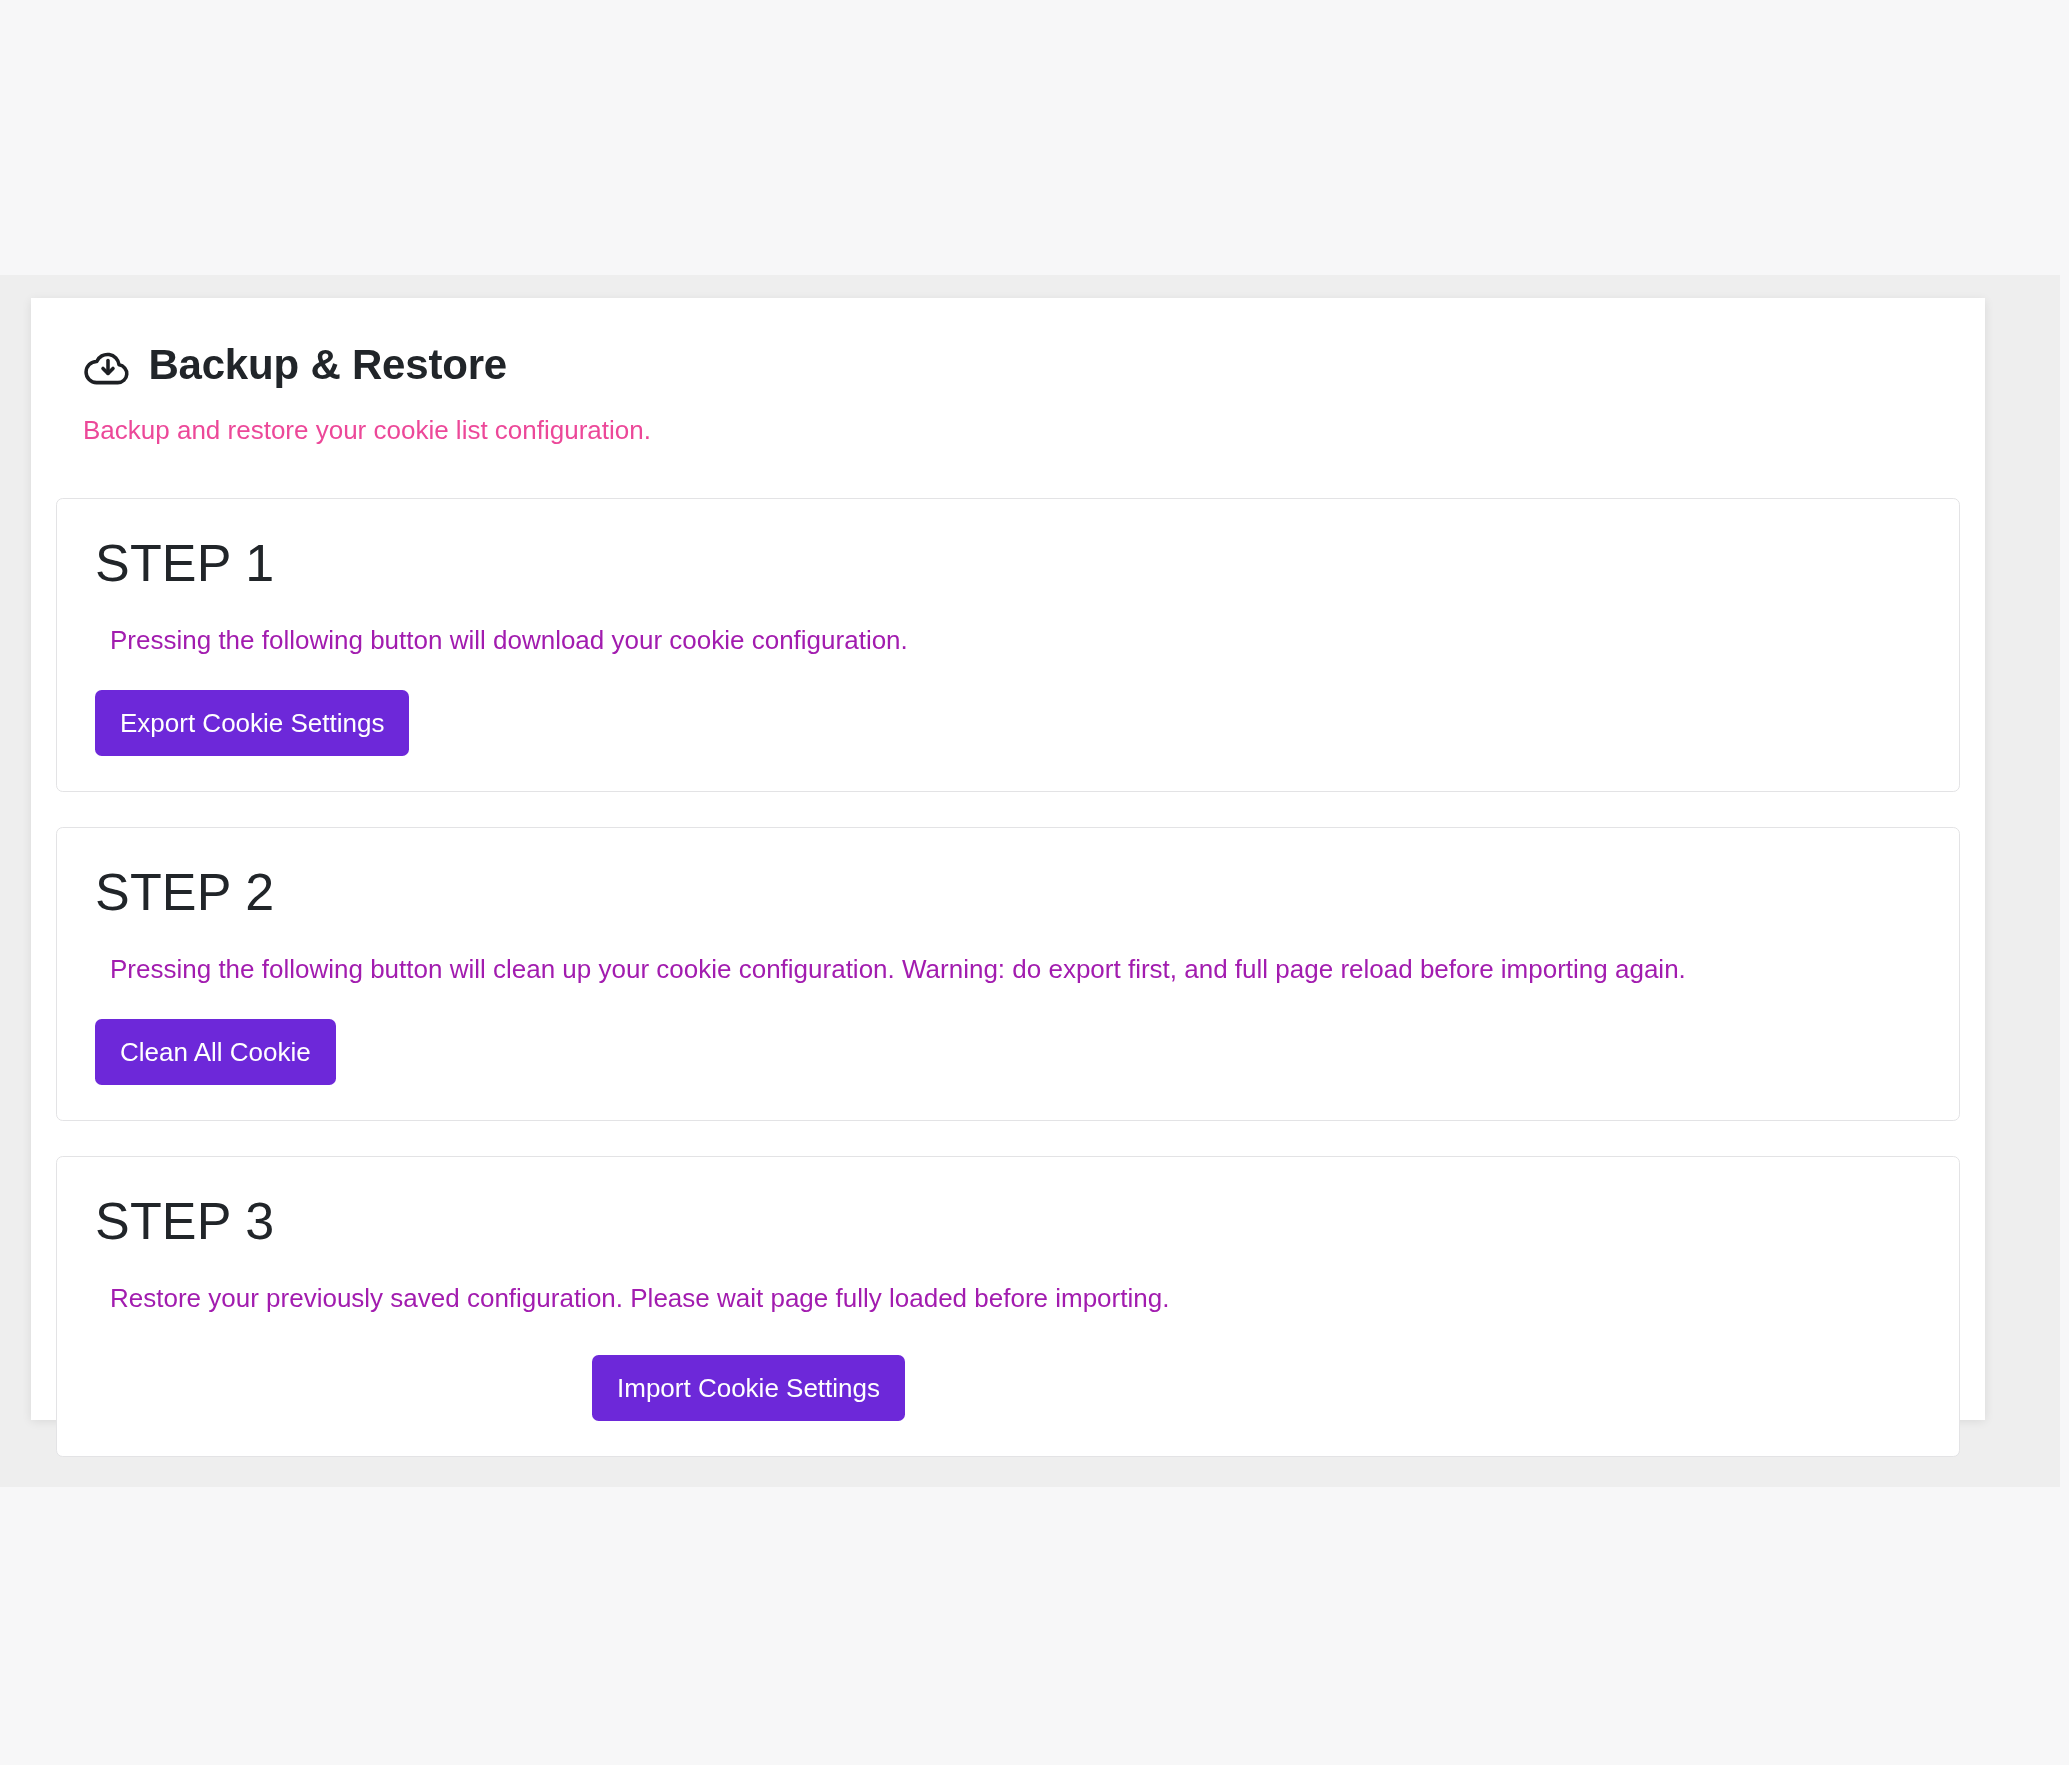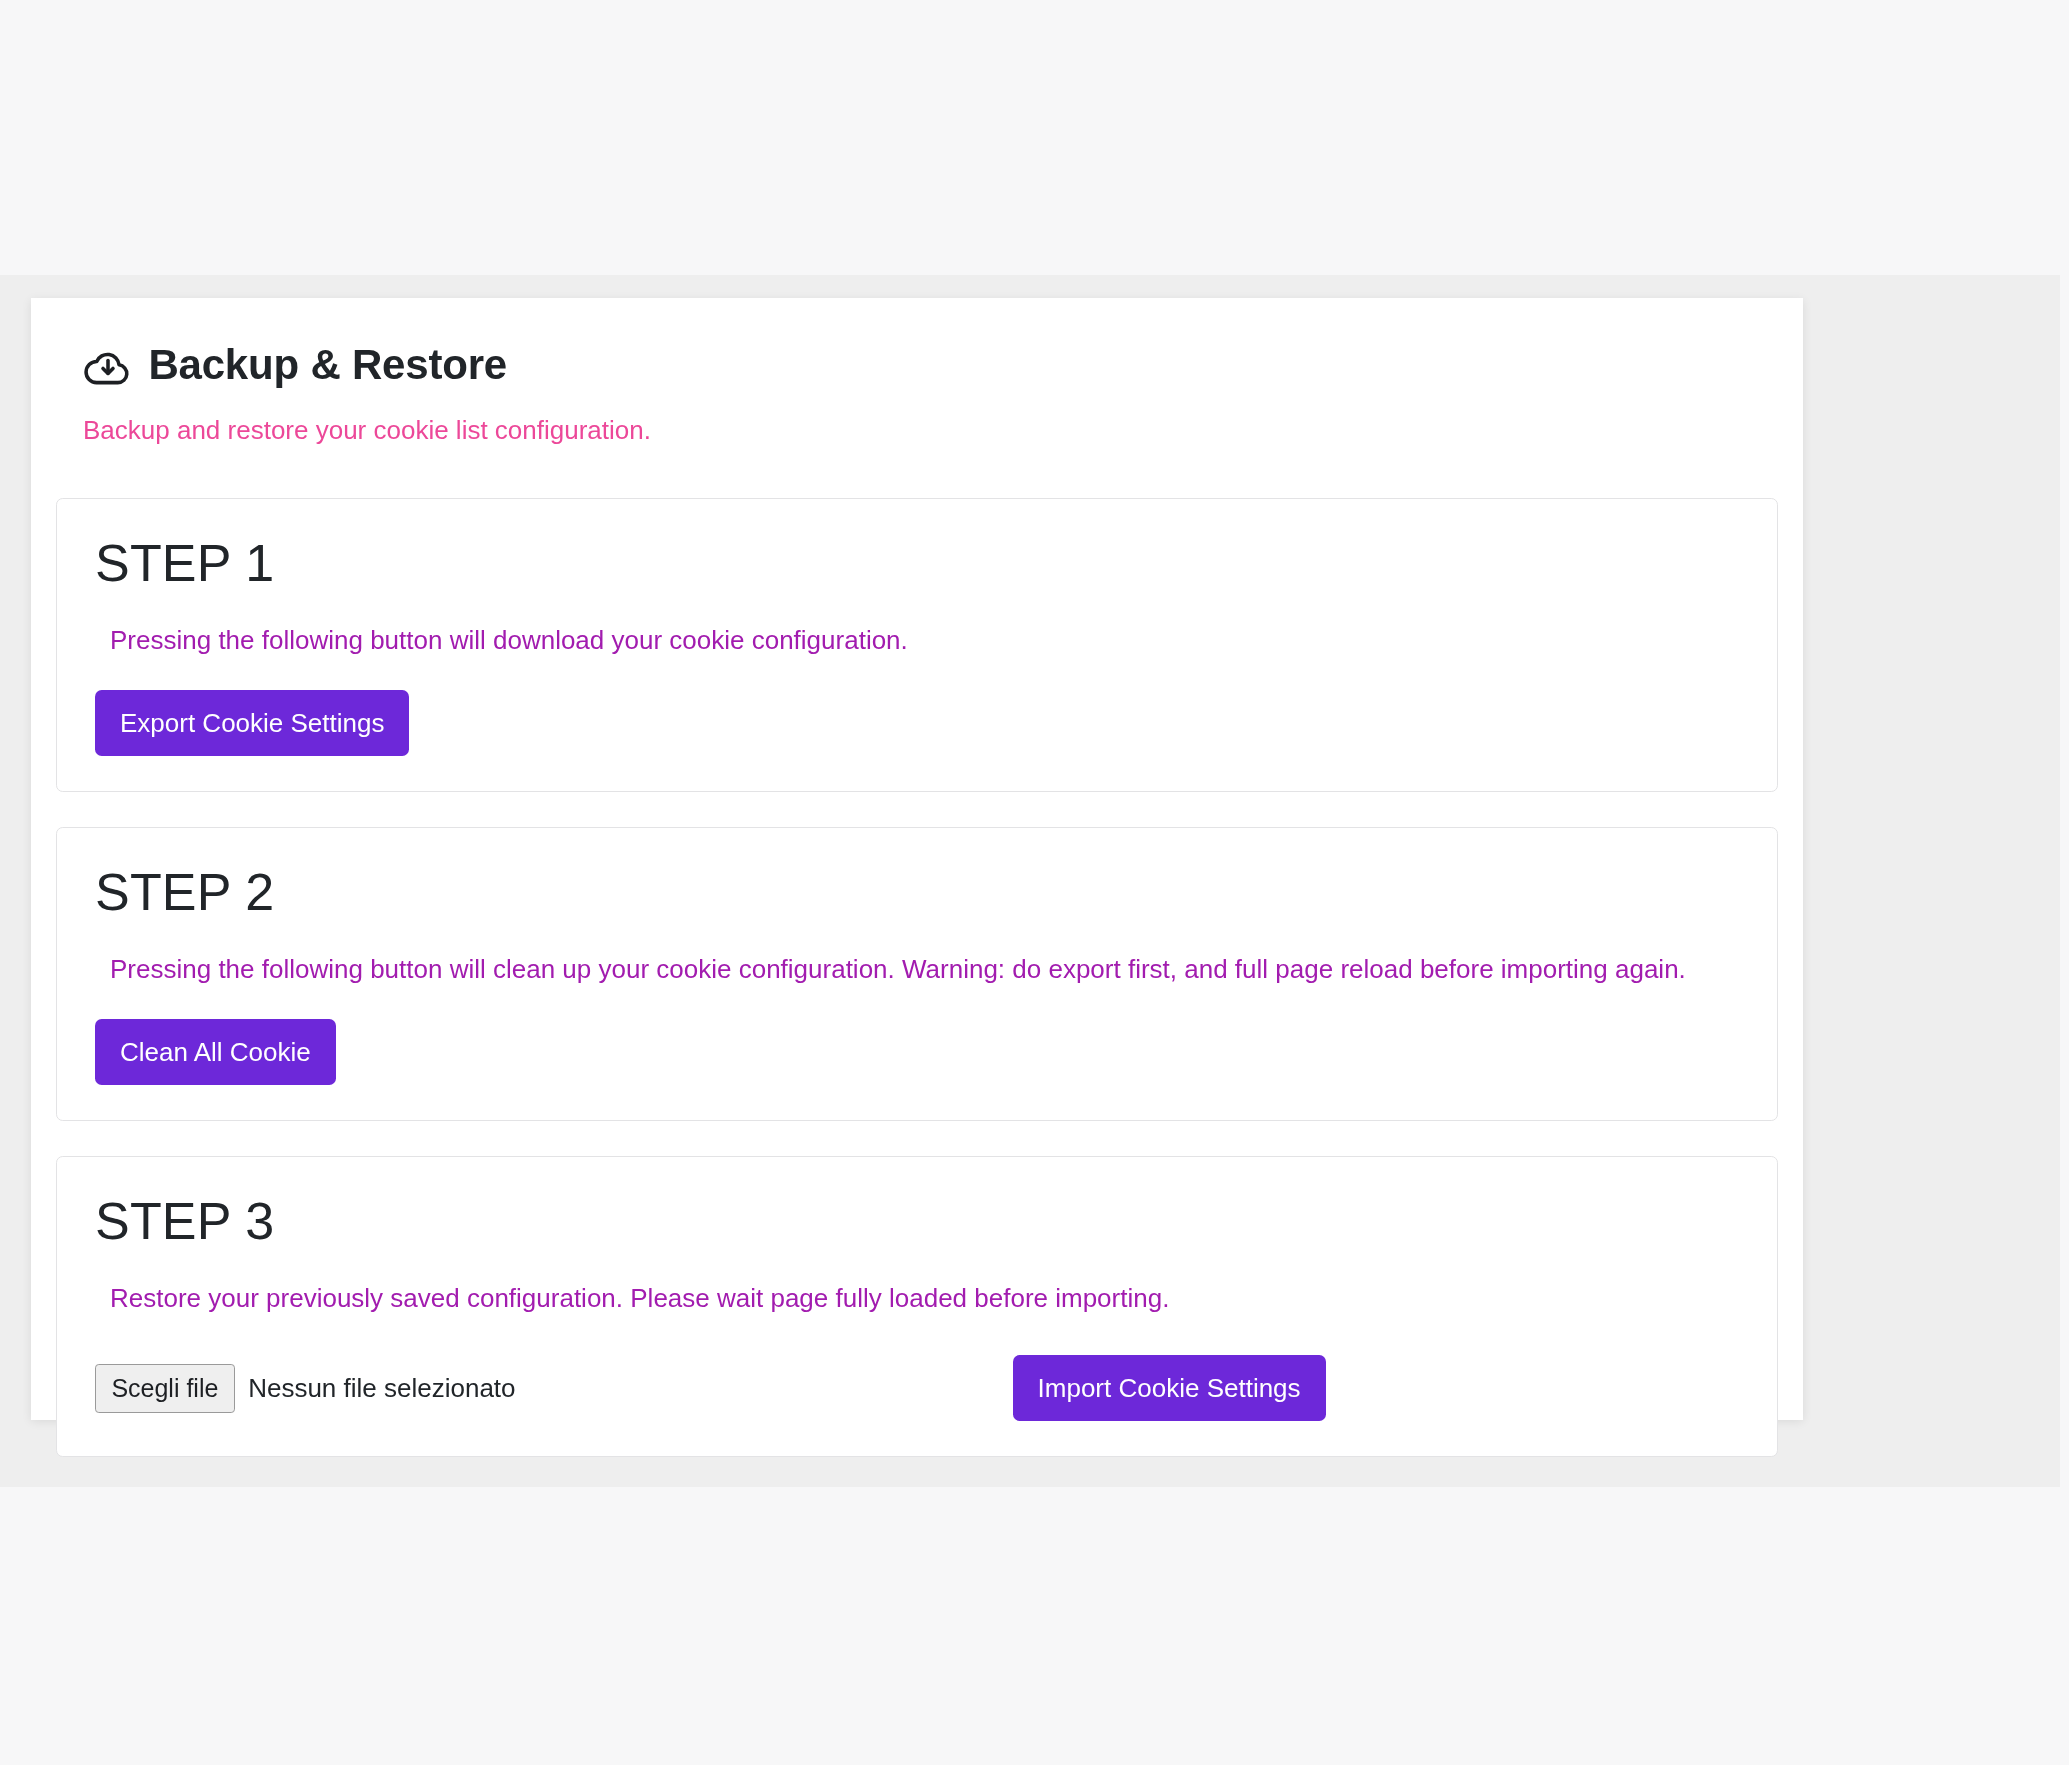--- a/index.html
+++ b/index.html
@@ -27,21 +27,21 @@
     width: 2060px;
     height: 1212px;
     background: #eeeeee;
   }
 
   
   .panel {
     position: absolute;
     left: 31px;
     top: 298px;
-    width: 1772px;
+    width: 1954px;
     height: 1122px;
     background: #ffffff;
     box-shadow: 0 1.9px 9.6px rgba(0, 0, 0, 0.09);
     padding: 0;
   }
 
   .panel-inner {
     padding: 40px 25px 25px 25px;
   }
 
@@ -208,24 +208,20 @@
         <p class="step-desc">Pressing the following button will clean up your cookie configuration. Warning: do export first, and full page reload before importing again.</p>
         <div class="btn-row">
           <button type="button" class="btn-primary">Clean All Cookie</button>
         </div>
       </section>
 
       <section class="step-box">
         <h2 class="step-title">STEP 3</h2>
         <p class="step-desc">Restore your previously saved configuration. Please wait page fully loaded before importing.</p>
         <div class="file-row">
-          <div class="file-control">
-            <button type="button" class="file-choose-btn">Scegli file</button>
-            <span class="file-status">Nessun file selezionato</span>
-          </div>
           <div class="file-spacer"></div>
           <button type="button" class="btn-primary">Import Cookie Settings</button>
         </div>
       </section>
 
     </div>
   </div>
 </div>
 
 

